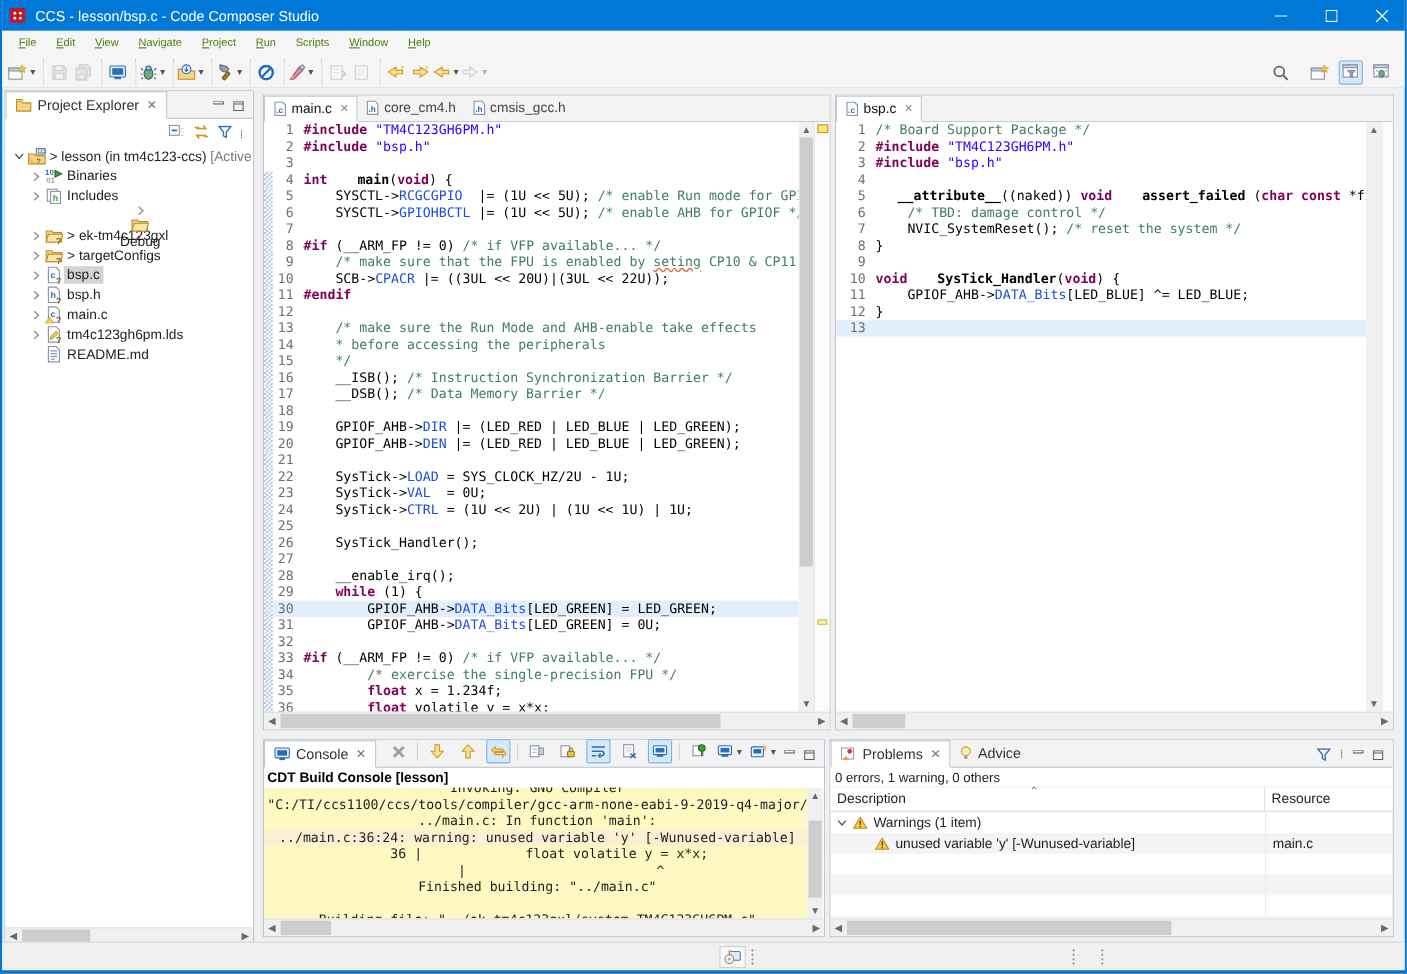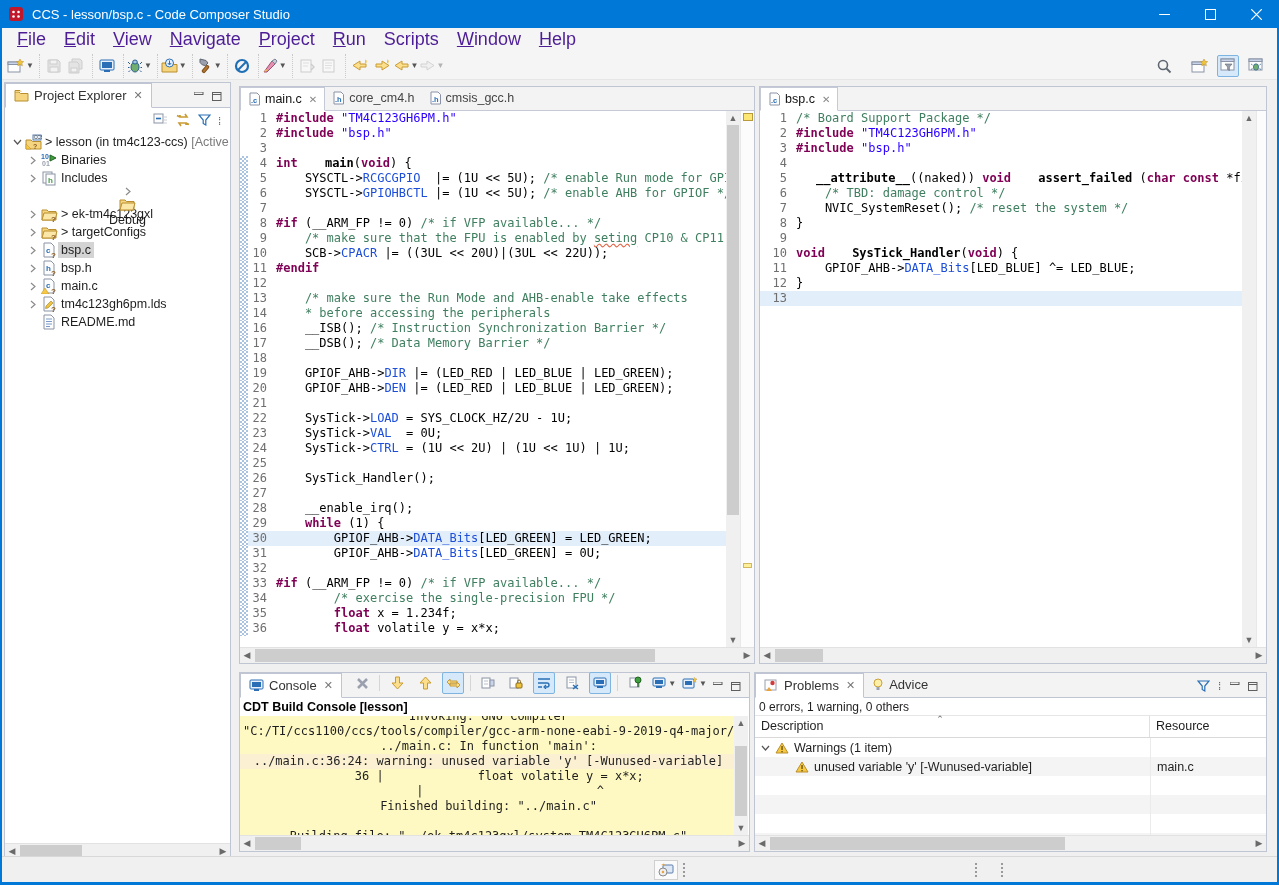--- a/index.html
+++ b/index.html
@@ -13,21 +13,21 @@
   
   .titlebar { position:absolute; left:-2px; top:0; width:1279px; height:28px; background:#0078d7; color:#fff;
     display:flex; align-items:center; }
   .titlebar .logo { width:16px; height:16px; margin:0 8px 0 8px; }
   .titlebar .title { font-size:13px; }
   .wincontrols { margin-left:auto; display:flex; height:100%; }
   .winbtn { width:46px; height:100%; display:flex; align-items:center; justify-content:center; color:#fff; font-size:13px; }
   .winbtn svg { display:block; }
   
   .menubar { position:absolute; left:0; top:28px; width:1275px; height:24px; background:#f5f5f5; display:flex; align-items:center; padding-left:6px; border-bottom:1px solid #f5f5f5; }
-  .menu-item { padding:3px 9px; font-size:18px; color:#4c1d95; }
+  .menu-item { padding:3px 9px; font-size:10px; color:#4d7c0f; }
   .menu-item u { text-decoration:underline; }
   
   .toolbar { position:absolute; left:0; top:52px; width:1275px; height:28px; background:#f5f5f5; display:flex; align-items:center; border-bottom:1px solid #e6e6e6; }
   .tgroup { display:flex; align-items:center; padding:0 3px; height:24px; border-left:1px dotted #c9c9c9; margin-left:2px; }
   .tgroup:first-child { border-left:none; }
   .tbtn { display:flex; align-items:center; justify-content:center; min-width:22px; height:22px; border-radius:2px; }
   .tbtn.dis { opacity:.4; filter:grayscale(1); }
   .tbtn .car { font-size:8px; color:#555; margin-left:1px; }
   .tbtn.active-persp { background:#d6e9fa; border:1px solid #7fb4e0; }
   .toolbar-right { margin-left:auto; display:flex; align-items:center; padding-right:10px; }
@@ -584,20 +584,21 @@
         <div class="cline diff"><span class="gut"><span class="diffstrip"></span><span class="lnum">5</span></span><span class="ctext"><span class="sg-p">    SYSCTL-&gt;</span><span class="sg-f">RCGCGPIO</span><span class="sg-p">  |= (1U &lt;&lt; 5U); </span><span class="sg-c">/* enable Run mode for GPIOF</span></span></div>
         <div class="cline diff"><span class="gut"><span class="diffstrip"></span><span class="lnum">6</span></span><span class="ctext"><span class="sg-p">    SYSCTL-&gt;</span><span class="sg-f">GPIOHBCTL</span><span class="sg-p"> |= (1U &lt;&lt; 5U); </span><span class="sg-c">/* enable AHB for GPIOF */</span></span></div>
         <div class="cline diff"><span class="gut"><span class="diffstrip"></span><span class="lnum">7</span></span><span class="ctext"></span></div>
         <div class="cline diff"><span class="gut"><span class="diffstrip"></span><span class="lnum">8</span></span><span class="ctext"><span class="sg-k">#if</span><span class="sg-p"> (__ARM_FP != 0) </span><span class="sg-c">/* if VFP available... */</span></span></div>
         <div class="cline diff"><span class="gut"><span class="diffstrip"></span><span class="lnum">9</span></span><span class="ctext"><span class="sg-c">    /* make sure that the FPU is enabled by </span><span class="sg-w">seting</span><span class="sg-c"> CP10 &amp; CP11 Fu</span></span></div>
         <div class="cline diff"><span class="gut"><span class="diffstrip"></span><span class="lnum">10</span></span><span class="ctext"><span class="sg-p">    SCB-&gt;</span><span class="sg-f">CPACR</span><span class="sg-p"> |= ((3UL &lt;&lt; 20U)|(3UL &lt;&lt; 22U));</span></span></div>
         <div class="cline diff"><span class="gut"><span class="diffstrip"></span><span class="lnum">11</span></span><span class="ctext"><span class="sg-k">#endif</span></span></div>
         <div class="cline diff"><span class="gut"><span class="diffstrip"></span><span class="lnum">12</span></span><span class="ctext"></span></div>
         <div class="cline diff"><span class="gut"><span class="diffstrip"></span><span class="lnum">13</span></span><span class="ctext"><span class="sg-c">    /* make sure the Run Mode and AHB-enable take effects</span></span></div>
         <div class="cline diff"><span class="gut"><span class="diffstrip"></span><span class="lnum">14</span></span><span class="ctext"><span class="sg-c">    * before accessing the peripherals</span></span></div>
+        <div class="cline diff"><span class="gut"><span class="diffstrip"></span><span class="lnum">15</span></span><span class="ctext"><span class="sg-c">    */</span></span></div>
         <div class="cline diff"><span class="gut"><span class="diffstrip"></span><span class="lnum">16</span></span><span class="ctext"><span class="sg-p">    __ISB(); </span><span class="sg-c">/* Instruction Synchronization Barrier */</span></span></div>
         <div class="cline diff"><span class="gut"><span class="diffstrip"></span><span class="lnum">17</span></span><span class="ctext"><span class="sg-p">    __DSB(); </span><span class="sg-c">/* Data Memory Barrier */</span></span></div>
         <div class="cline diff"><span class="gut"><span class="diffstrip"></span><span class="lnum">18</span></span><span class="ctext"></span></div>
         <div class="cline diff"><span class="gut"><span class="diffstrip"></span><span class="lnum">19</span></span><span class="ctext"><span class="sg-p">    GPIOF_AHB-&gt;</span><span class="sg-f">DIR</span><span class="sg-p"> |= (LED_RED | LED_BLUE | LED_GREEN);</span></span></div>
         <div class="cline diff"><span class="gut"><span class="diffstrip"></span><span class="lnum">20</span></span><span class="ctext"><span class="sg-p">    GPIOF_AHB-&gt;</span><span class="sg-f">DEN</span><span class="sg-p"> |= (LED_RED | LED_BLUE | LED_GREEN);</span></span></div>
         <div class="cline diff"><span class="gut"><span class="diffstrip"></span><span class="lnum">21</span></span><span class="ctext"></span></div>
         <div class="cline diff"><span class="gut"><span class="diffstrip"></span><span class="lnum">22</span></span><span class="ctext"><span class="sg-p">    SysTick-&gt;</span><span class="sg-f">LOAD</span><span class="sg-p"> = SYS_CLOCK_HZ/2U - 1U;</span></span></div>
         <div class="cline diff"><span class="gut"><span class="diffstrip"></span><span class="lnum">23</span></span><span class="ctext"><span class="sg-p">    SysTick-&gt;</span><span class="sg-f">VAL</span><span class="sg-p">  = 0U;</span></span></div>
         <div class="cline diff"><span class="gut"><span class="diffstrip"></span><span class="lnum">24</span></span><span class="ctext"><span class="sg-p">    SysTick-&gt;</span><span class="sg-f">CTRL</span><span class="sg-p"> = (1U &lt;&lt; 2U) | (1U &lt;&lt; 1U) | 1U;</span></span></div>
         <div class="cline diff"><span class="gut"><span class="diffstrip"></span><span class="lnum">25</span></span><span class="ctext"></span></div>

